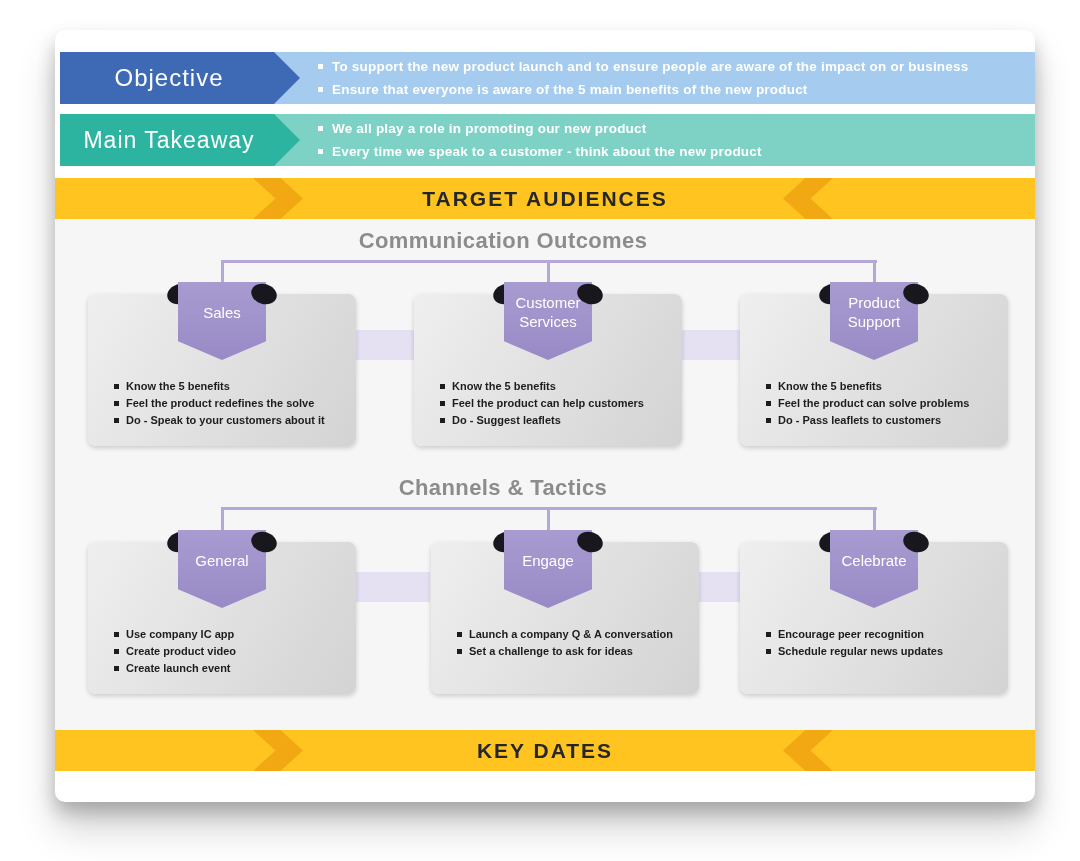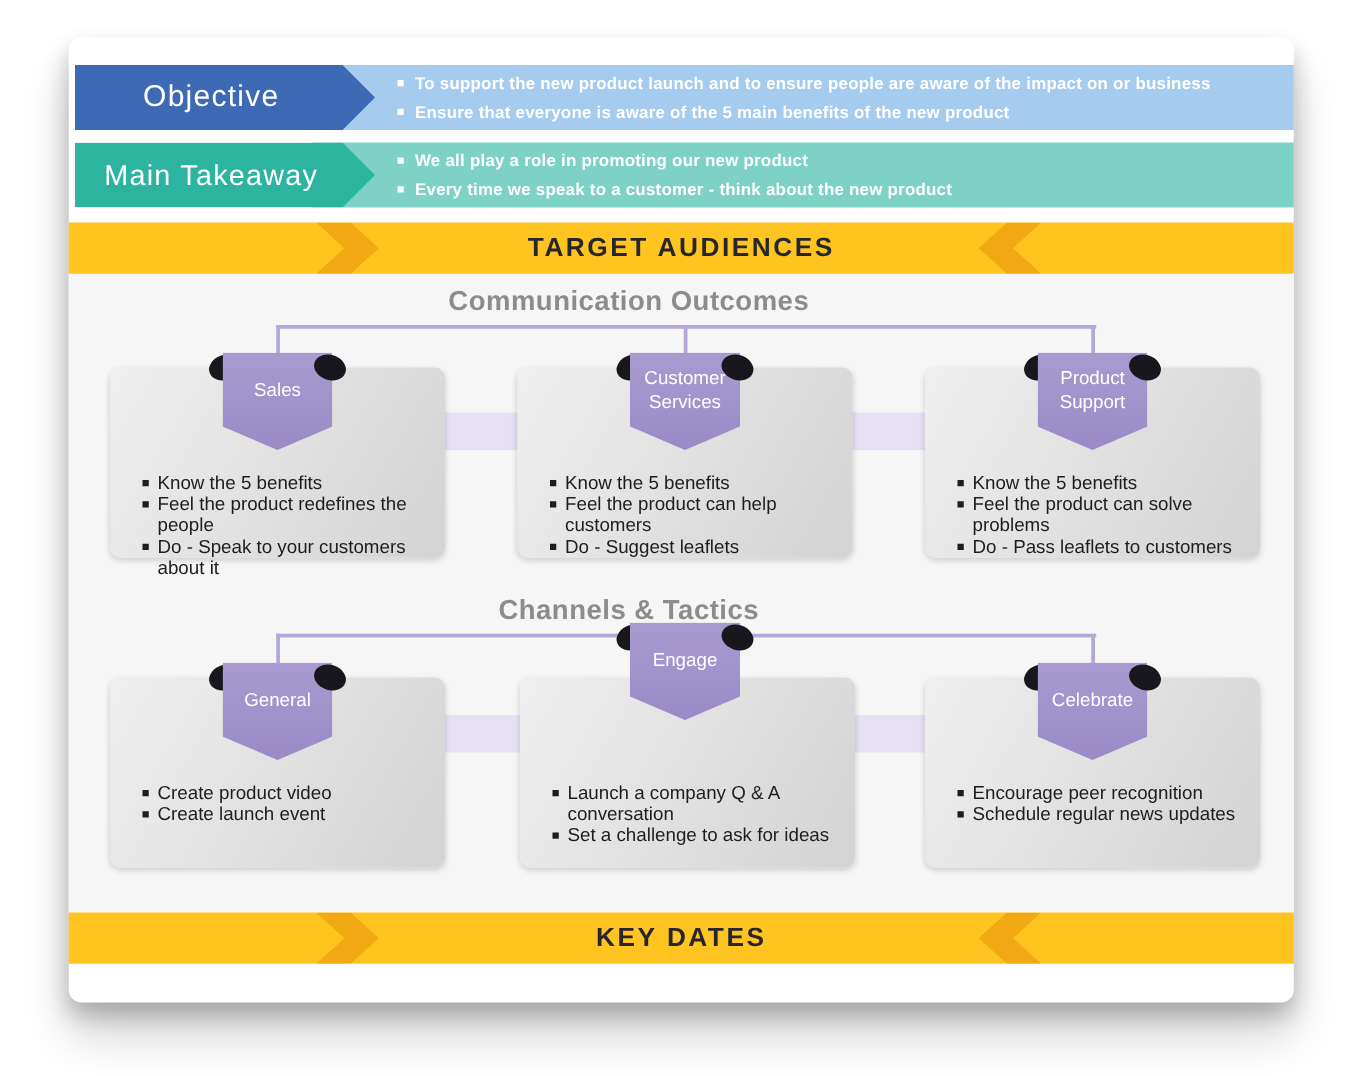--- a/index.html
+++ b/index.html
@@ -145,22 +145,22 @@
     z-index: 3;
   }
   .card ul {
     list-style: none;
     margin: 0;
     padding: 84px 8px 0 26px;
   }
   .card li {
     position: relative;
     color: #1d1d1d;
-    font-size: 15px;
-    font-weight: 400;
+    font-size: 11px;
+    font-weight: 700;
     line-height: 17px;
     padding-left: 12px;
   }
   .card li::before {
     content: "";
     position: absolute;
     left: 0; top: 6px;
     width: 5px; height: 5px;
     background: #1d1d1d;
   }
@@ -237,21 +237,21 @@
   <div class="vline" style="left:221px; top:260px;"></div>
   <div class="vline" style="left:547px; top:260px;"></div>
   <div class="vline" style="left:873px; top:260px;"></div>
 
   <div class="bridge" style="left:340px; top:330px;"></div>
   <div class="bridge" style="left:650px; top:330px;"></div>
 
   <div class="card" style="left:88px; top:294px;">
     <ul>
       <li>Know the 5 benefits</li>
-      <li>Feel the product redefines the people</li>
+      <li>Feel the product redefines the solve</li>
       <li>Do - Speak to your customers about it</li>
     </ul>
   </div>
   <div class="card" style="left:414px; top:294px;">
     <ul>
       <li>Know the 5 benefits</li>
       <li>Feel the product can help customers</li>
       <li>Do - Suggest leaflets</li>
     </ul>
   </div>
@@ -284,43 +284,44 @@
   <div class="hline" style="left:221px; top:507px; width:656px;"></div>
   <div class="vline" style="left:221px; top:507px; height:32px;"></div>
   <div class="vline" style="left:547px; top:507px; height:32px;"></div>
   <div class="vline" style="left:873px; top:507px; height:32px;"></div>
 
   <div class="bridge" style="left:340px; top:572px;"></div>
   <div class="bridge" style="left:650px; top:572px;"></div>
 
   <div class="card" style="left:88px; top:542px;">
     <ul>
+      <li>Use company IC app</li>
       <li>Create product video</li>
       <li>Create launch event</li>
     </ul>
   </div>
-  <div class="card" style="left:416px; top:542px;">
+  <div class="card" style="left:431px; top:542px;">
     <ul>
       <li>Launch a company Q &amp; A conversation</li>
       <li>Set a challenge to ask for ideas</li>
     </ul>
   </div>
   <div class="card" style="left:740px; top:542px;">
     <ul>
       <li>Encourage peer recognition</li>
       <li>Schedule regular news updates</li>
     </ul>
   </div>
 
   <div class="ribbon" style="left:178px; top:530px;">
     <div class="ribbon-body">
       <span>General</span>
     </div>
   </div>
-  <div class="ribbon" style="left:504px; top:498px;">
+  <div class="ribbon" style="left:504px; top:530px;">
     <div class="ribbon-body">
       <span>Engage</span>
     </div>
   </div>
   <div class="ribbon" style="left:830px; top:530px;">
     <div class="ribbon-body">
       <span>Celebrate</span>
     </div>
   </div>
 

